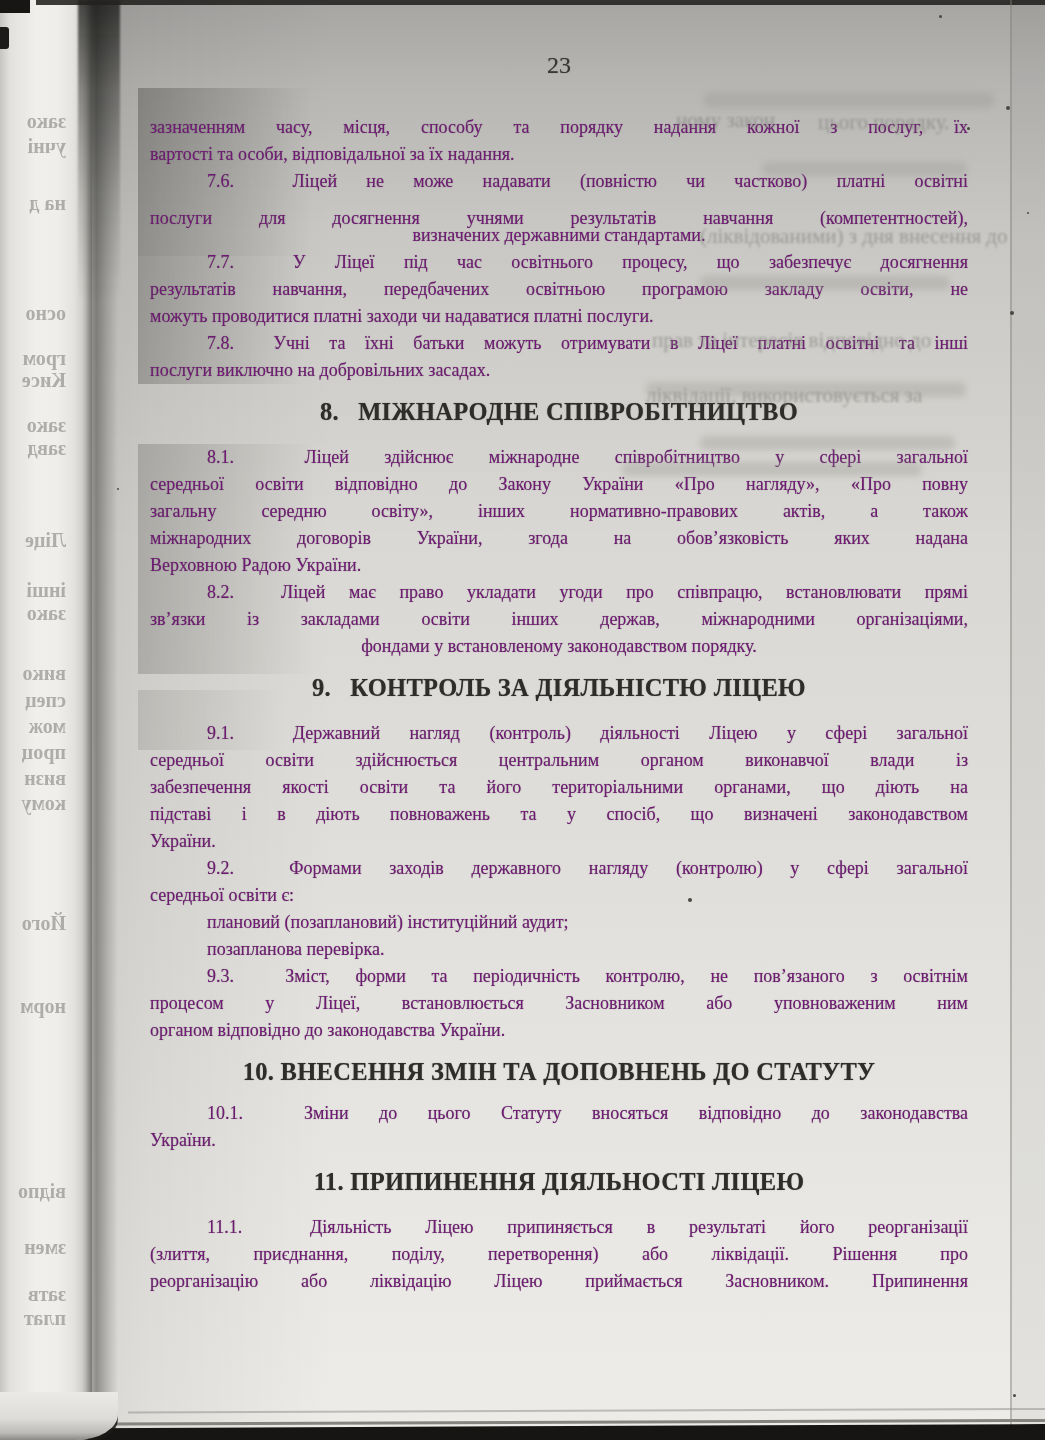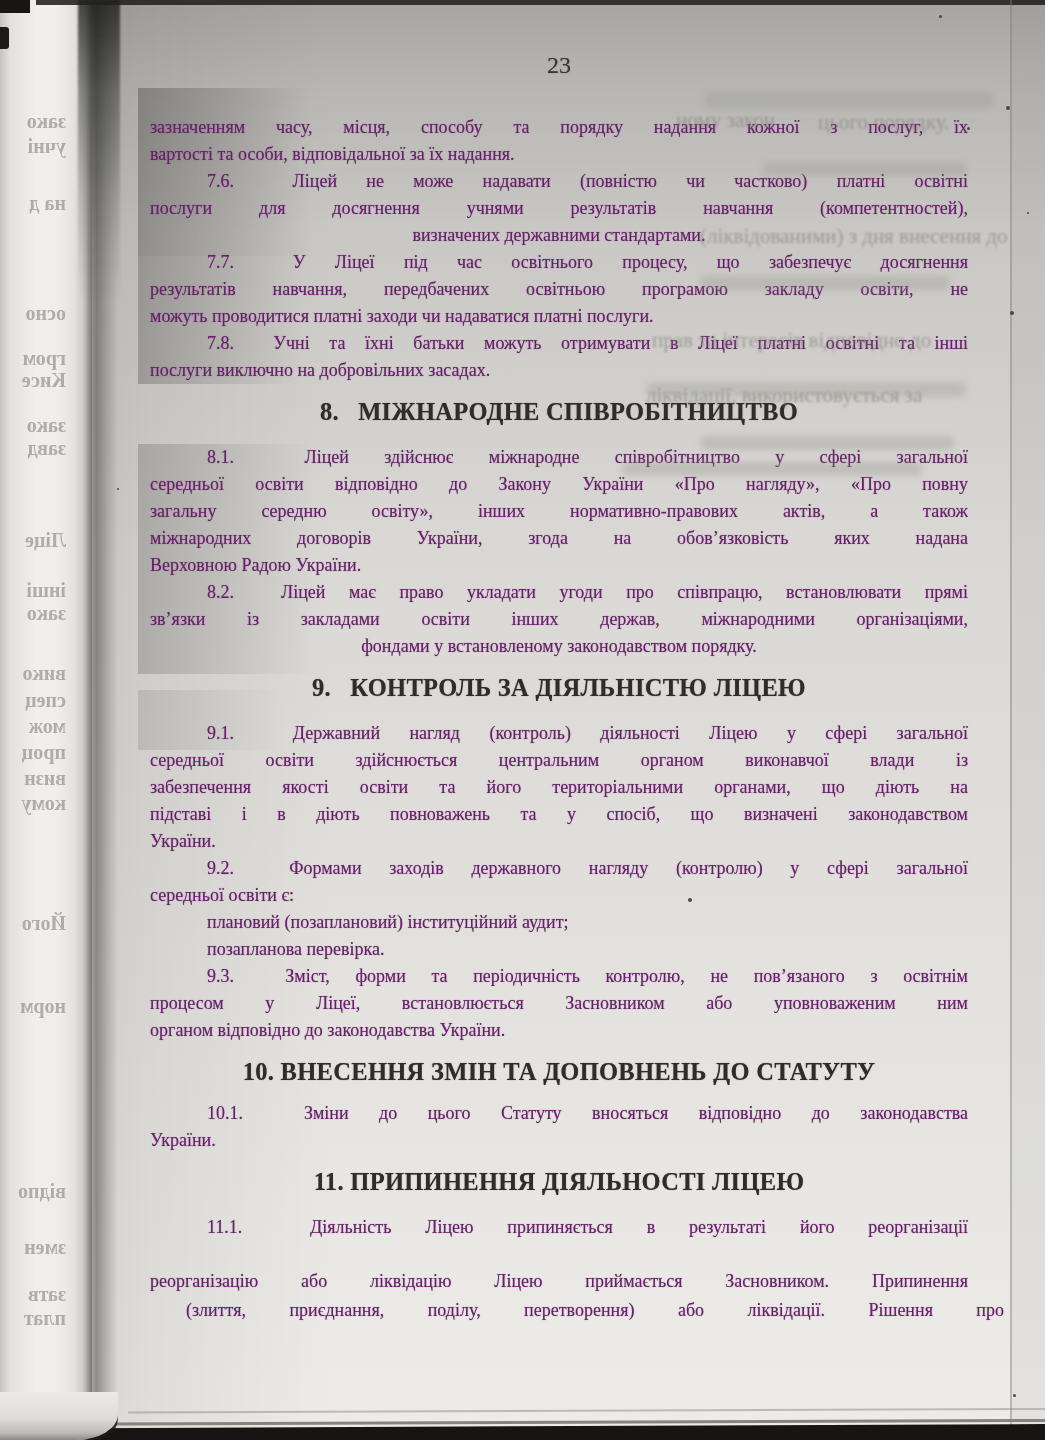--- a/index.html
+++ b/index.html
@@ -100,21 +100,21 @@
 <div class="smudge s2"></div>
 <div class="smudge s3"></div>
 <div class="smudge s4"></div>
 
 <div class="textcol">
   <div class="pageno" style="top:52px">23</div>
   <div id="lines-root">
       <div class="ln j" style="top: 113px;">зазначенням часу, місця, способу та порядку надання кожної з послуг, їх</div>
       <div class="ln" style="top: 140px;">вартості та особи, відповідальної за їх надання.</div>
       <div class="ln j ind" style="top: 167px;">7.6.&nbsp; Ліцей не може надавати (повністю чи частково) платні освітні</div>
-      <div class="ln j" style="top: 194px;">послуги для досягнення учнями результатів навчання (компетентностей),</div>
+      <div class="ln j" style="top: 204px;">послуги для досягнення учнями результатів навчання (компетентностей),</div>
       <div class="ln" style="top: 221px; text-align: center;">визначених державними стандартами.</div>
       <div class="ln j ind" style="top: 248px;">7.7.&nbsp; У Ліцеї під час освітнього процесу, що забезпечує досягнення</div>
       <div class="ln j" style="top: 275px;">результатів навчання, передбачених освітньою програмою закладу освіти, не</div>
       <div class="ln" style="top: 302px;">можуть проводитися платні заходи чи надаватися платні послуги.</div>
       <div class="ln j ind" style="top: 329px;">7.8.&nbsp; Учні та їхні батьки можуть отримувати в Ліцеї платні освітні та інші</div>
       <div class="ln" style="top: 356px;">послуги виключно на добровільних засадах.</div>
       <div class="hd" style="top: 397px;">8.&nbsp;&nbsp; МІЖНАРОДНЕ СПІВРОБІТНИЦТВО</div>
       <div class="ln j ind" style="top: 443px;">8.1.&nbsp; Ліцей здійснює міжнародне співробітництво у сфері загальної</div>
       <div class="ln j" style="top: 470px;">середньої освіти відповідно до Закону України «Про нагляду», «Про повну</div>
       <div class="ln j" style="top: 497px;">загальну середню освіту», інших нормативно-правових актів, а також</div>
@@ -134,21 +134,21 @@
       <div class="ln ind" style="top: 908px;">плановий (позаплановий) інституційний аудит;</div>
       <div class="ln ind" style="top: 935px;">позапланова перевірка.</div>
       <div class="ln j ind" style="top: 962px;">9.3.&nbsp; Зміст, форми та періодичність контролю, не пов’язаного з освітнім</div>
       <div class="ln j" style="top: 989px;">процесом у Ліцеї, встановлюється Засновником або уповноваженим ним</div>
       <div class="ln" style="top: 1016px;">органом відповідно до законодавства України.</div>
       <div class="hd" style="top: 1057px;">10. ВНЕСЕННЯ ЗМІН ТА ДОПОВНЕНЬ ДО СТАТУТУ</div>
       <div class="ln j ind" style="top: 1099px;">10.1.&nbsp; Зміни до цього Статуту вносяться відповідно до законодавства</div>
       <div class="ln" style="top: 1126px;">України.</div>
       <div class="hd" style="top: 1167px;">11. ПРИПИНЕННЯ ДІЯЛЬНОСТІ ЛІЦЕЮ</div>
       <div class="ln j ind" style="top: 1213px;">11.1.&nbsp; Діяльність Ліцею припиняється в результаті його реорганізації</div>
-      <div class="ln j" style="top: 1296px; margin-left: 36px;">(злиття, приєднання, поділу, перетворення) або ліквідації. Рішення про</div>
+      <div class="ln j" style="top: 1240px;">(злиття, приєднання, поділу, перетворення) або ліквідації. Рішення про</div>
       <div class="ln j" style="top: 1267px;">реорганізацію або ліквідацію Ліцею приймається Засновником. Припинення</div>
     </div>
   <div id="bleed-root">
       <div class="bl-left" style="top: 109px;">зако</div>
       <div class="bl-left" style="top: 134px;">учні</div>
       <div class="bl-left" style="top: 191px;">на д</div>
       <div class="bl-left" style="top: 301px;">осно</div>
       <div class="bl-left" style="top: 346px;">гром</div>
       <div class="bl-left" style="top: 368px;">Кисе</div>
       <div class="bl-left" style="top: 413px;">зако</div>

